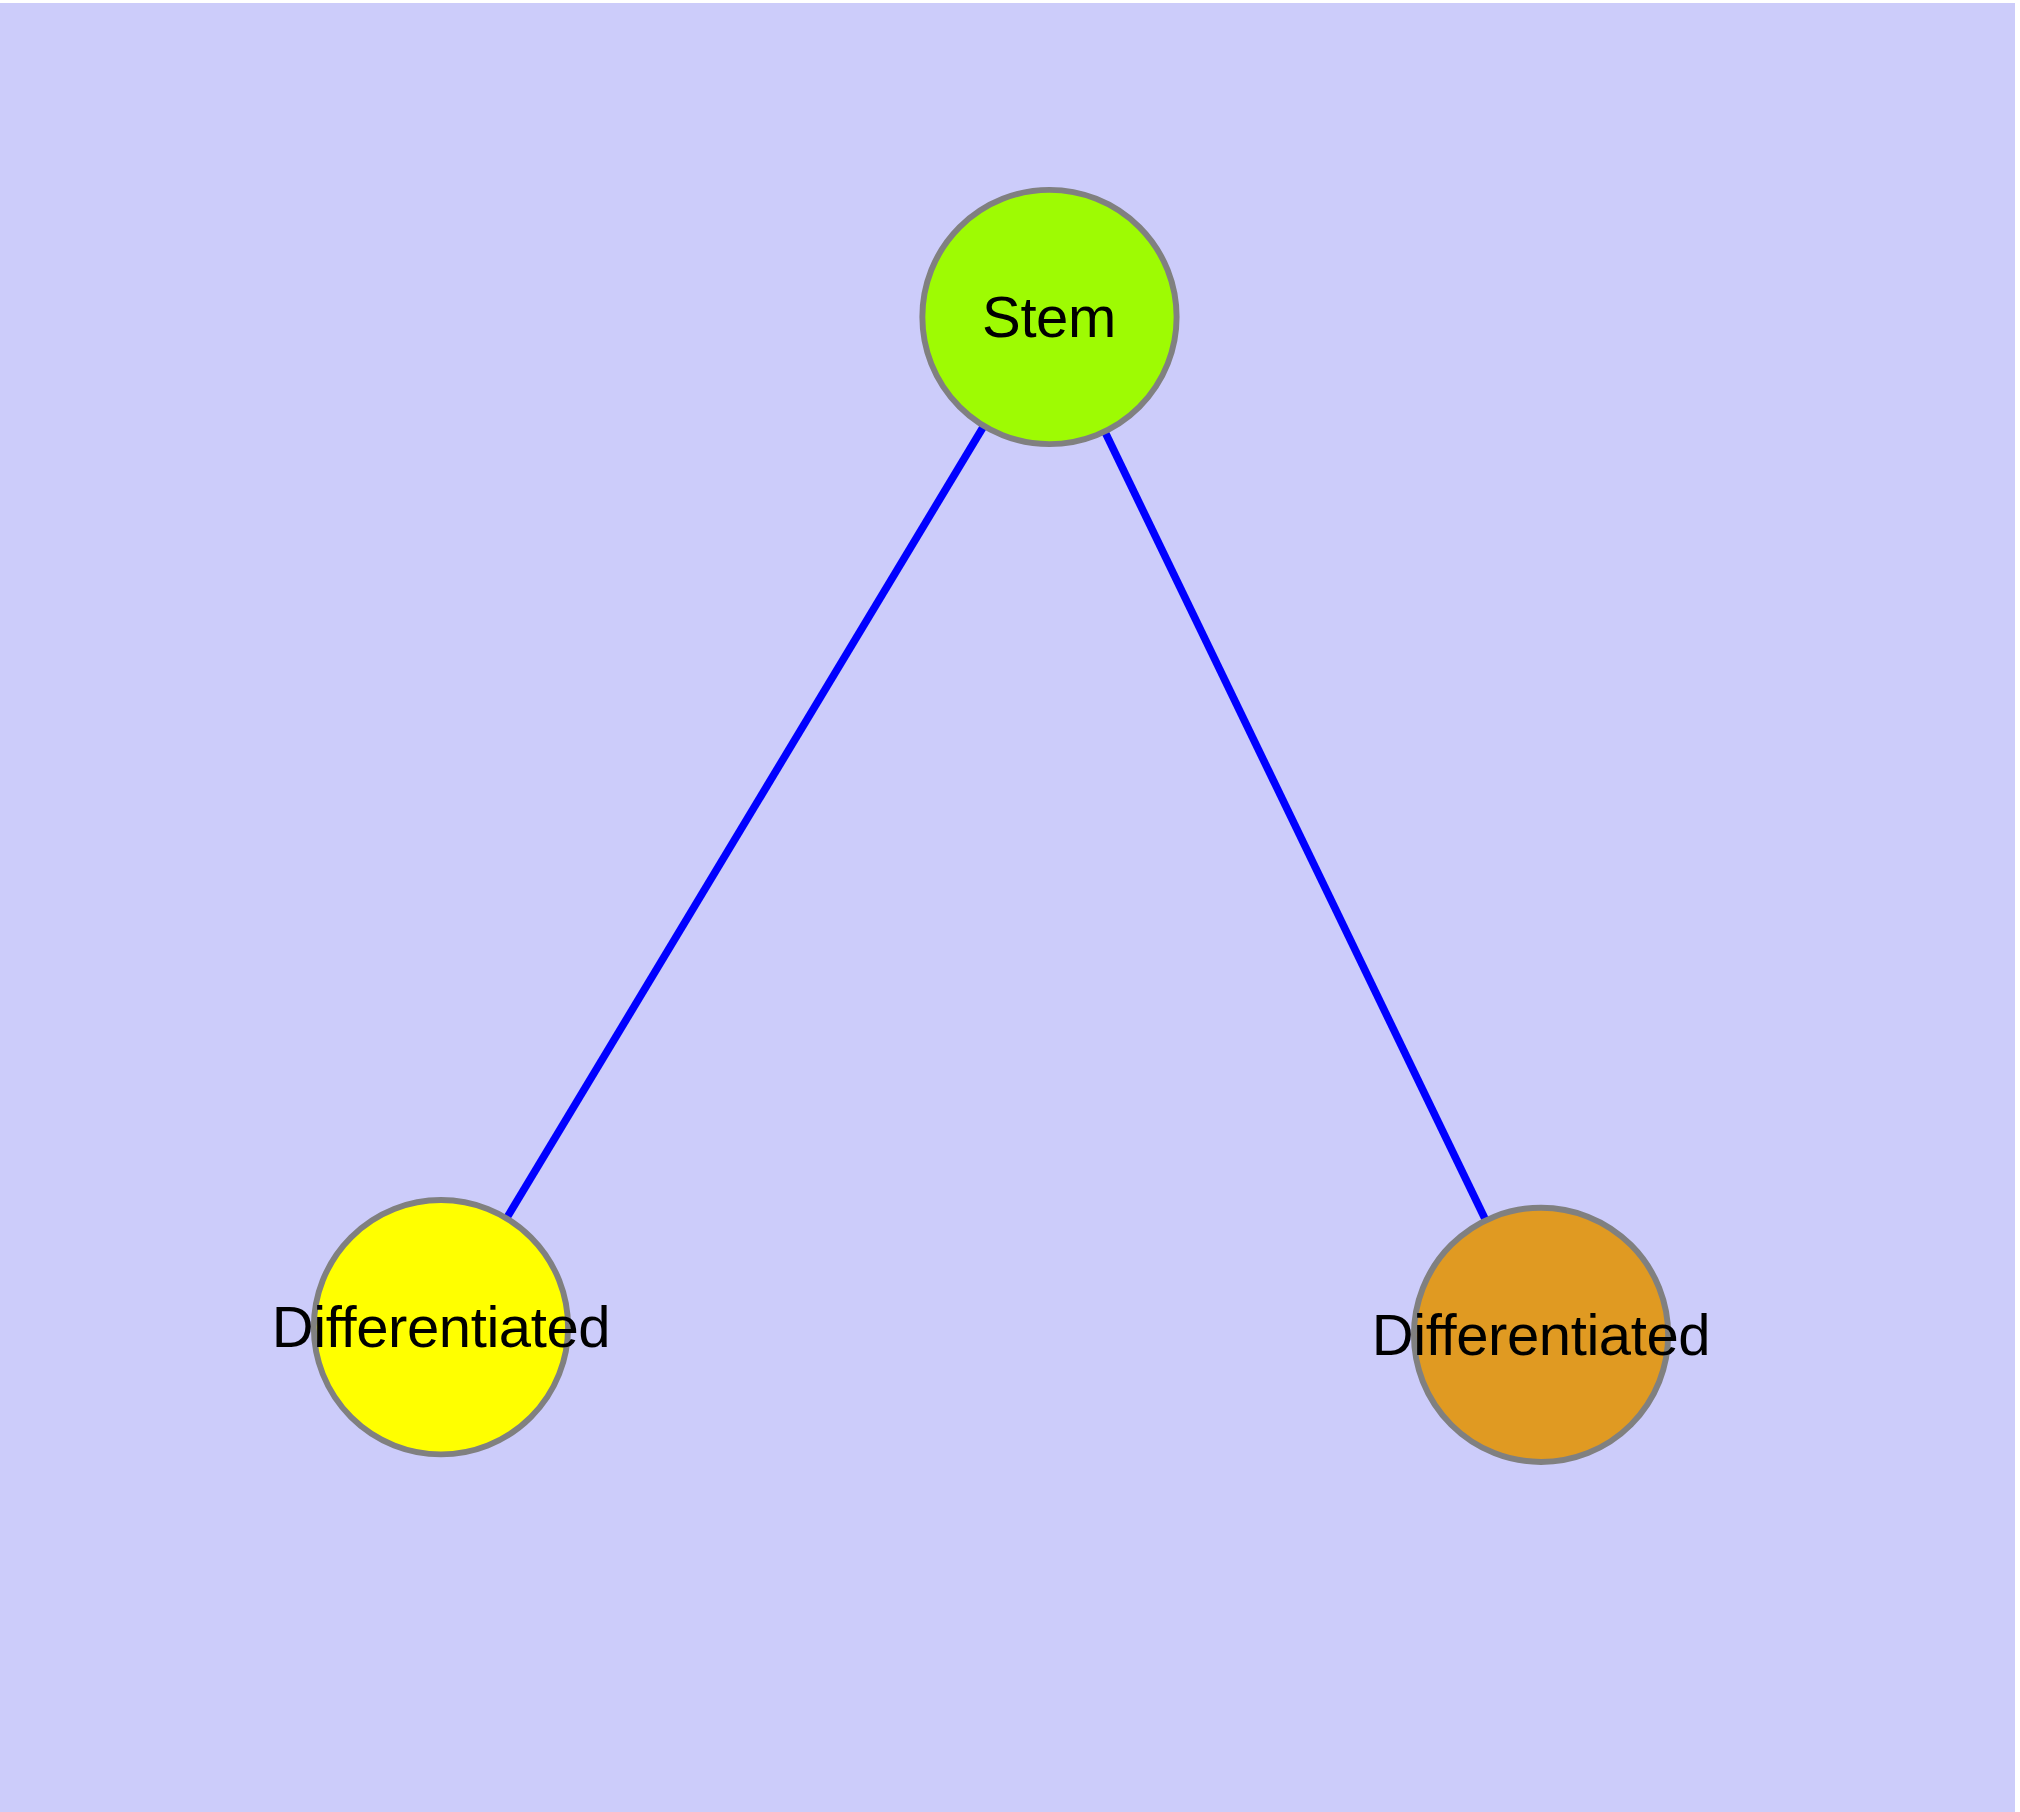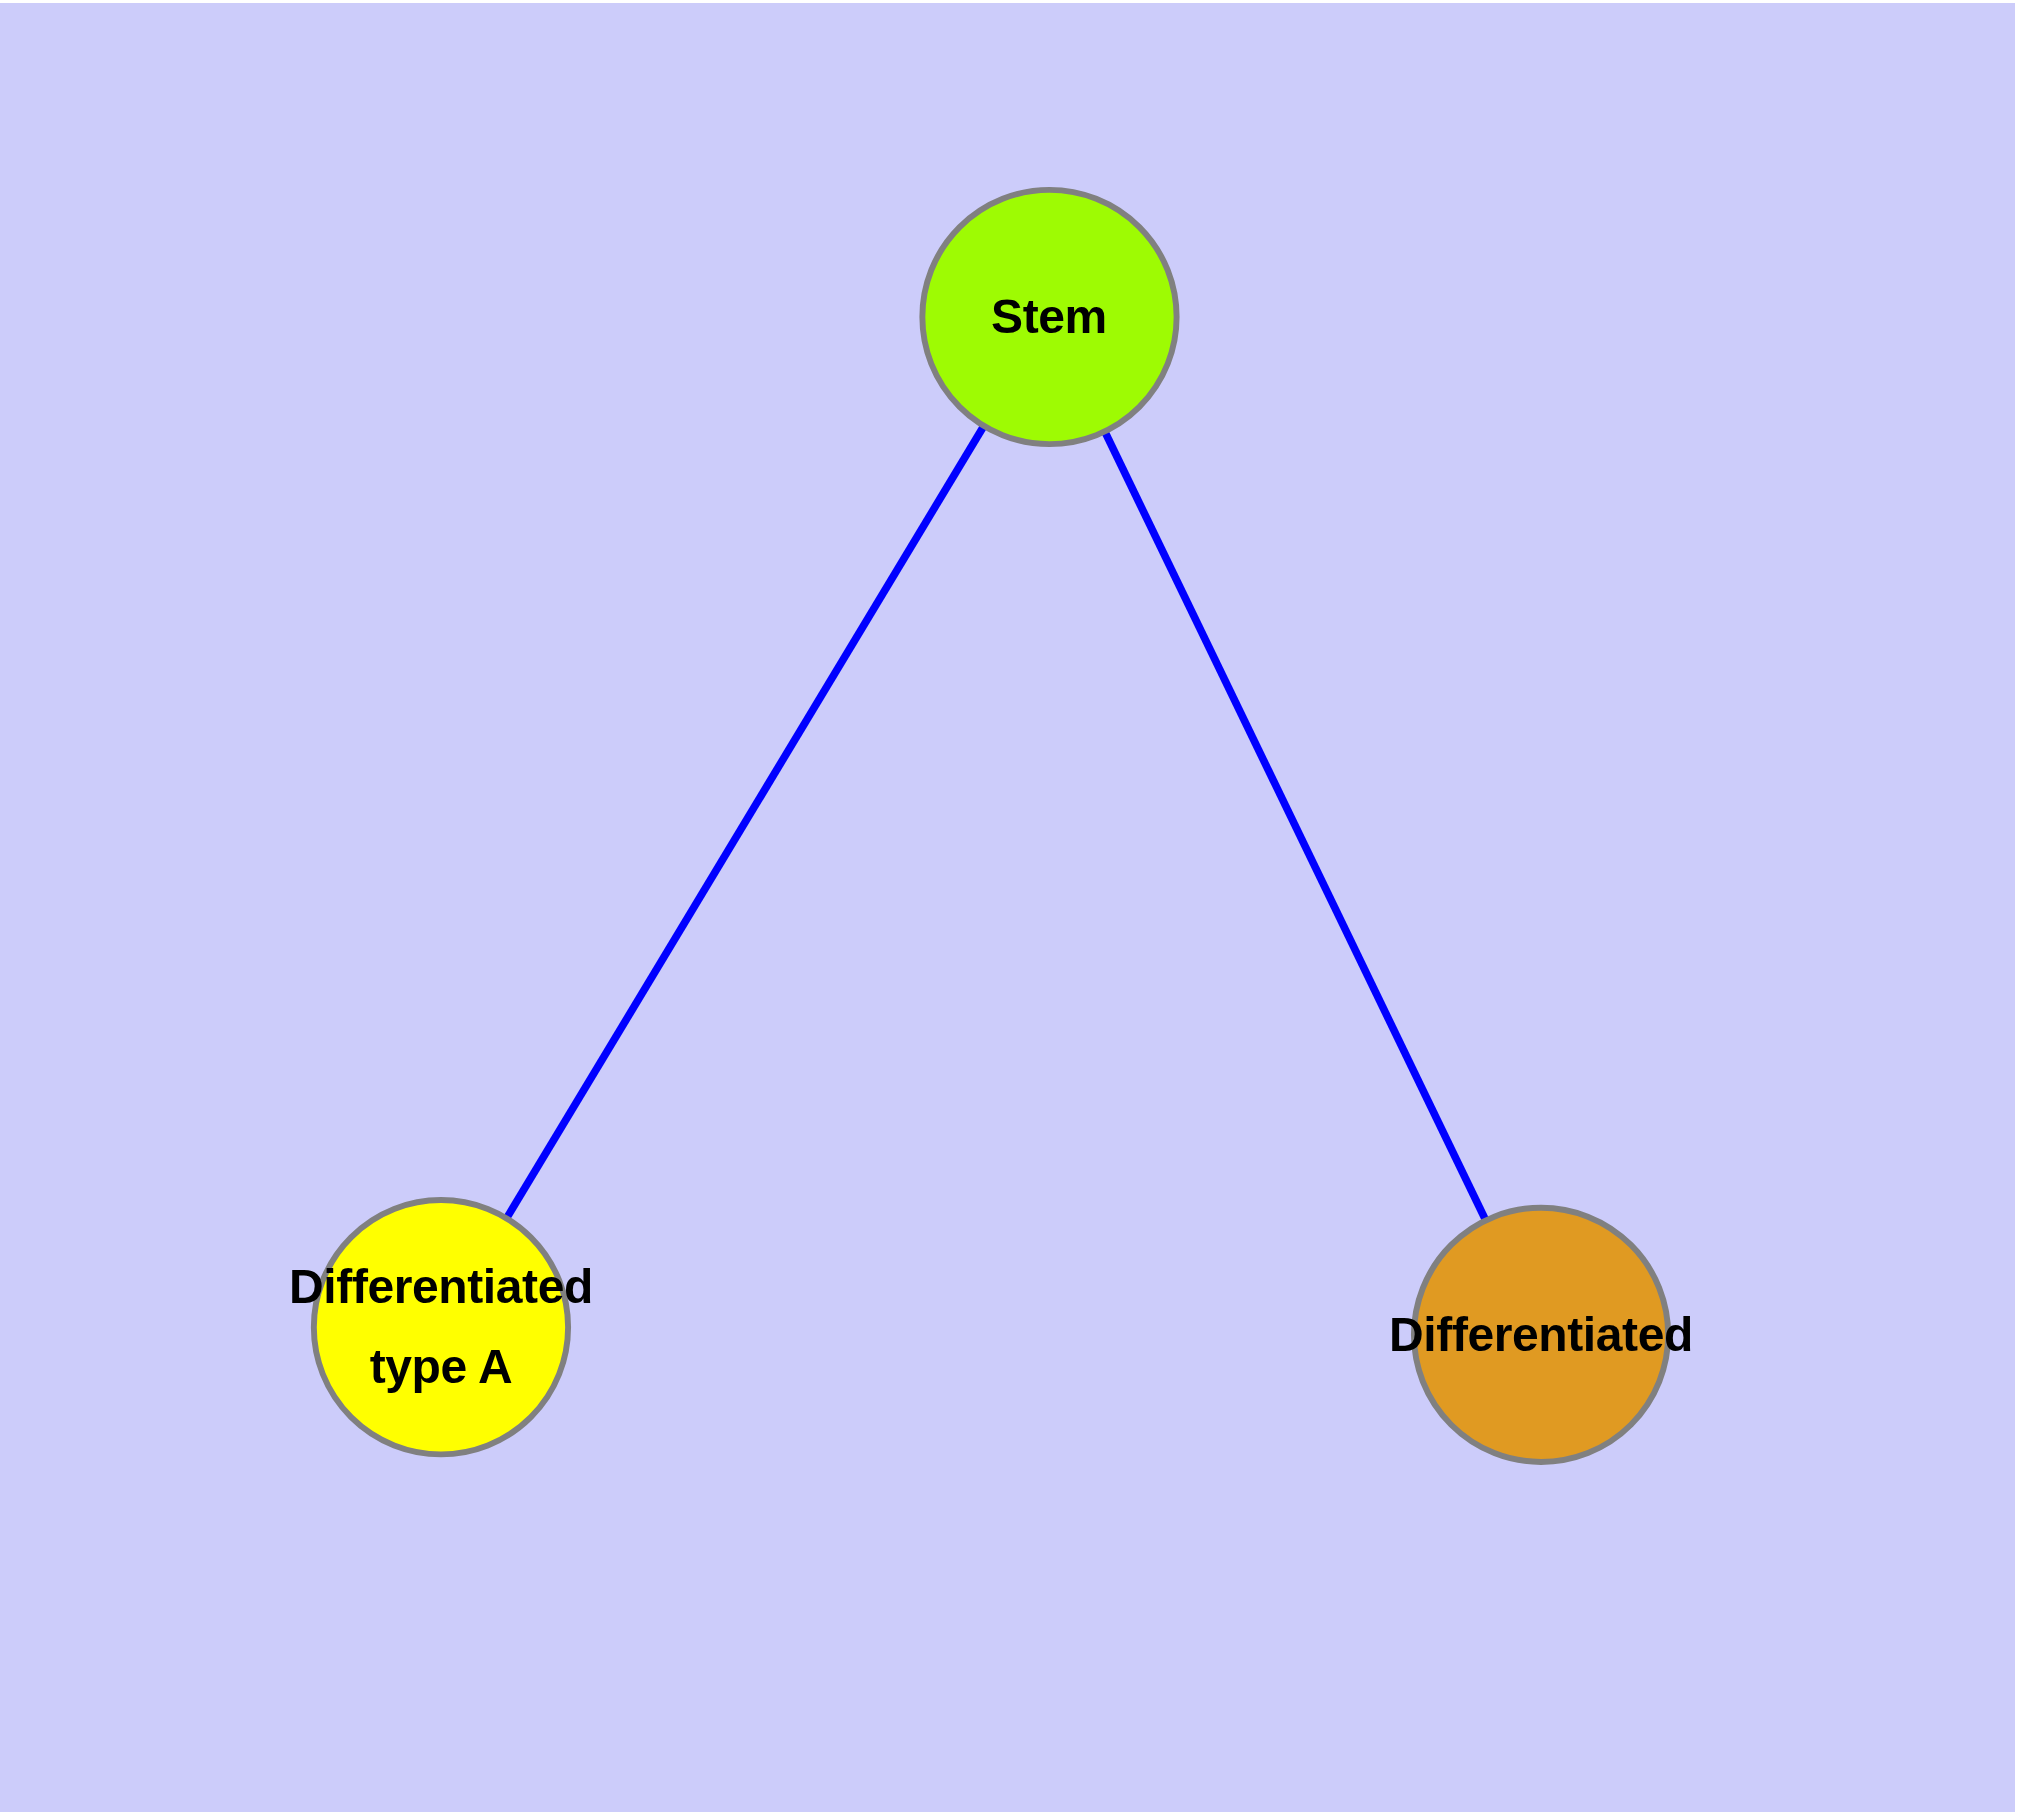--- a/index.html
+++ b/index.html
@@ -38,22 +38,22 @@
     fill: none;
   }
   .node-circle {
     stroke: #808080;
     stroke-width: 7;
   }
   .node-label {
     position: absolute;
     text-align: center;
     color: #000000;
-    font-weight: bold;
-    font-size: 48px;
+    font-weight: normal;
+    font-size: 58px;
     line-height: 80px;
     letter-spacing: -0.4px;
     white-space: pre;
     transform: translate(-50%, -50%);
     pointer-events: none;
     font-family: "Liberation Sans", sans-serif;
   }
 </style>
 </head>
 <body>
@@ -69,18 +69,18 @@
     </g>
     <g>
       <circle class="node-circle" cx="1238" cy="374" r="150" fill="#9efb03" style="stroke: rgb(128, 128, 128);"></circle>
       <circle class="node-circle" cx="520" cy="1566" r="150" fill="#ffff00" style="stroke: rgb(128, 128, 128);"></circle>
       <circle class="node-circle" cx="1818" cy="1575" r="150" fill="#e09a22" style="stroke: rgb(128, 128, 128);"></circle>
     </g>
   </svg>
 
   <div class="node-label" style="left:1049px; top:317px;">Stem</div>
 
-  <div class="node-label" style="left:441px; top:1327px;"><span>Differentiated</span><br><span>type A</span></div>
+  <div class="node-label" style="left:441px; top:1327px;"><span>Differentiated</span><br></div>
 
   <div class="node-label" style="left:1541px; top:1335px;"><span>Differentiated</span><br></div>
 
 </div>
 
 
 </body></html>

